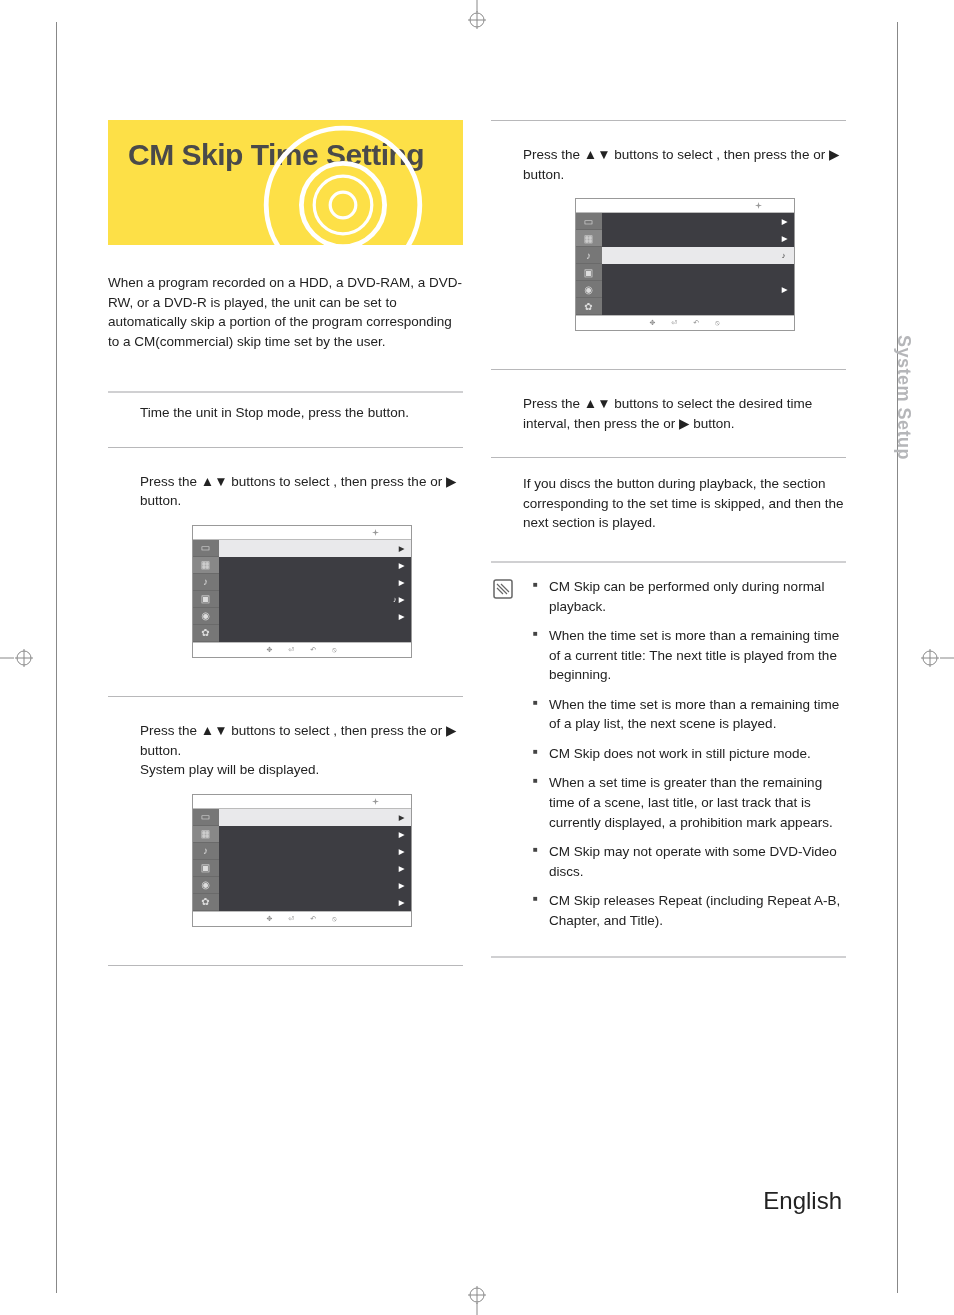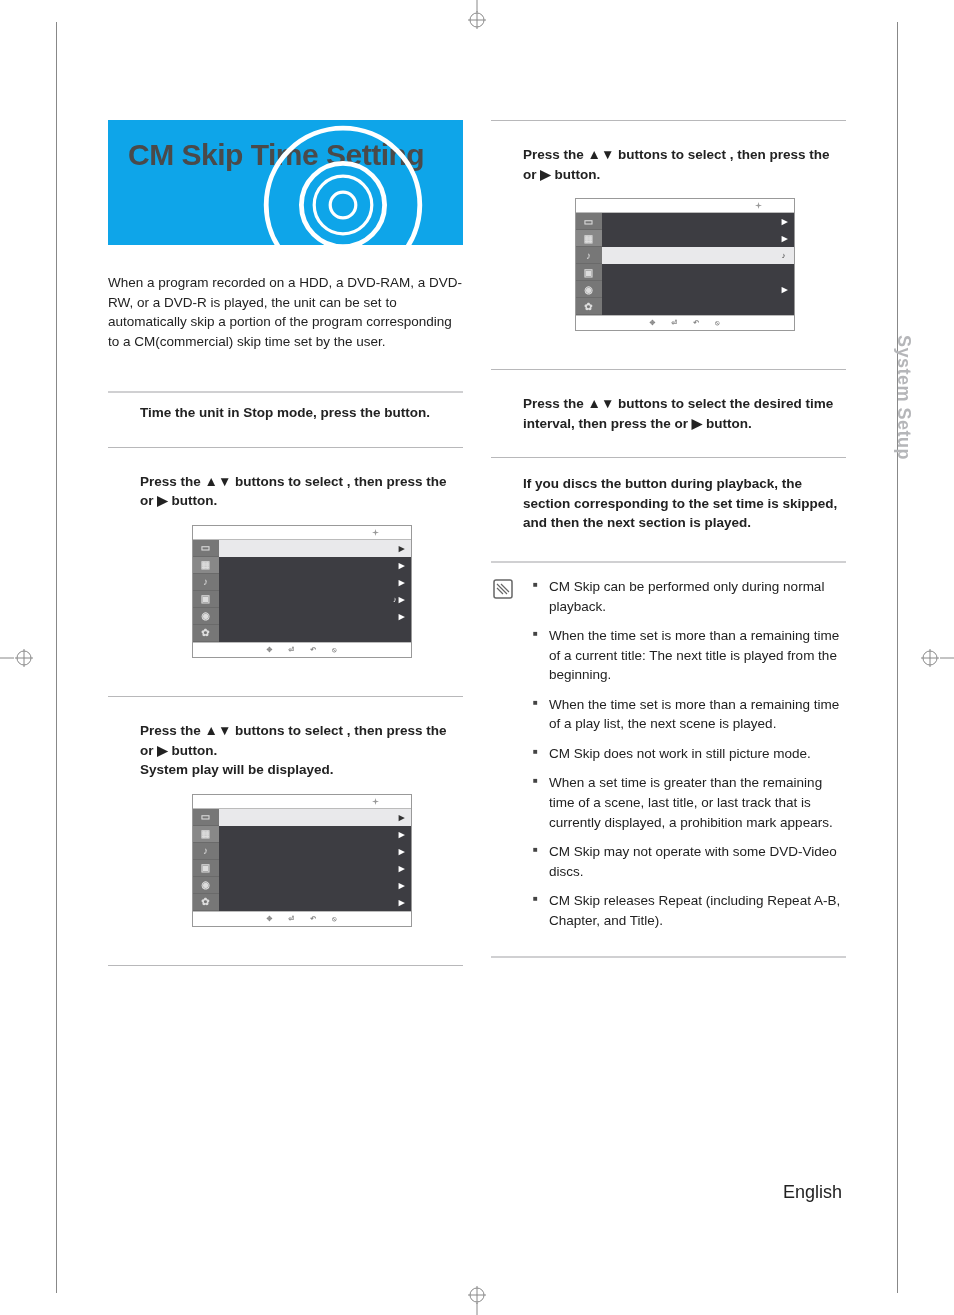--- a/index.html
+++ b/index.html
@@ -18,21 +18,21 @@
   .cut-v.l { left: 56px; }
   .cut-v.r { right: 56px; }
 
   .inner { position:absolute; left: 108px; right: 108px; top: 120px; bottom: 100px; }
 
   .two-col { display:flex; gap: 28px; }
   .col { flex:1; min-width:0; }
 
   
   .title-banner {
-    background: #0ea5e9;
+    background: #fde047;
     color: #4a4a4a;
     position: relative;
     height: 125px;
     overflow: hidden;
     margin-bottom: 28px;
   }
   .title-banner h1 {
     font-family: Arial, sans-serif;
     font-weight: 700;
     font-size: 30px;
@@ -43,21 +43,21 @@
     position:absolute;
     right: 40px; bottom: -40px;
     width: 160px; height: 160px;
   }
 
   p { font-size: 13.5px; line-height: 1.45; }
 
   .hr-grey { border: none; border-top: 2px solid #d0d0d2; margin: 0; }
   .hr-thin { border: none; border-top: 1px solid #b8b8ba; margin: 14px 0; }
 
-  .step-block { padding: 10px 0 10px 32px; font-weight: bold; }
+  .step-block { padding: 10px 0 10px 32px; }
 
   .arrow-up-down { font-family: sans-serif; }
 
   
   .osd {
     width: 220px; margin: 14px auto;
     border: 1px solid #999;
     background: #fff;
     font-size: 8px;
     color: #fff;
@@ -90,21 +90,21 @@
     letter-spacing: 0.5px;
     white-space: nowrap;
   }
 
   .note-wrap { display:flex; gap:14px; margin-top: 18px; border-top:2px solid #d0d0d2; border-bottom:2px solid #d0d0d2; padding: 14px 0 16px 0;}
   .note-icon { flex: 0 0 28px; }
   .note-list { list-style: none; flex:1; }
   .note-list li { position:relative; padding-left: 16px; font-size: 13.5px; line-height: 1.45; margin-bottom: 10px; }
   .note-list li:before { content:"■"; position:absolute; left:0; top:2px; font-size:8px; color:#444; }
 
-  .footer { position:absolute; right: 0; bottom: 12px; font-size: 18px; }
+  .footer { position:absolute; right: 0; bottom: 0; font-size: 24px; }
   .footer .lang { display:inline-block; margin-right: 4px; }
 </style>
 </head>
 <body>
 
 <div class="page">
 
   <div class="crop top">
     <svg width="40" height="30">
         <line x1="20" y1="0" x2="20" y2="12" stroke="#888"></line>

